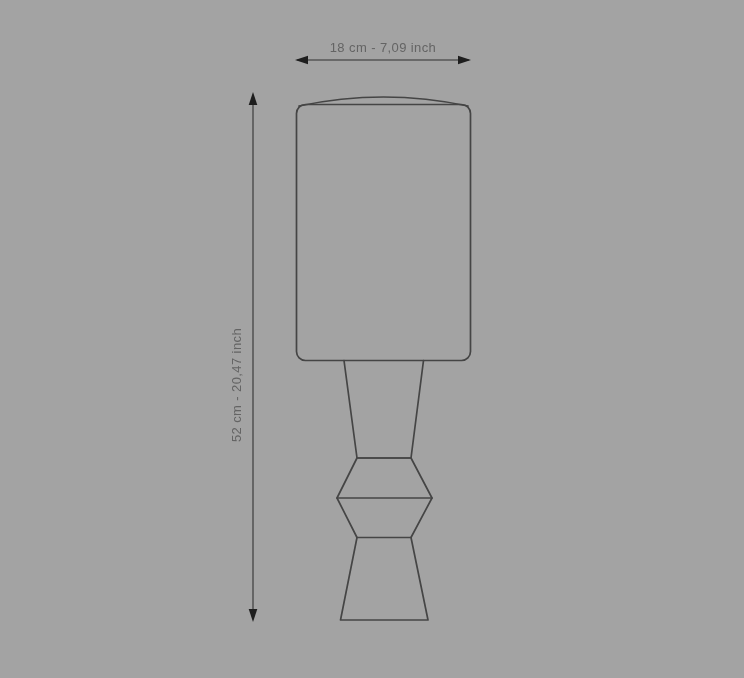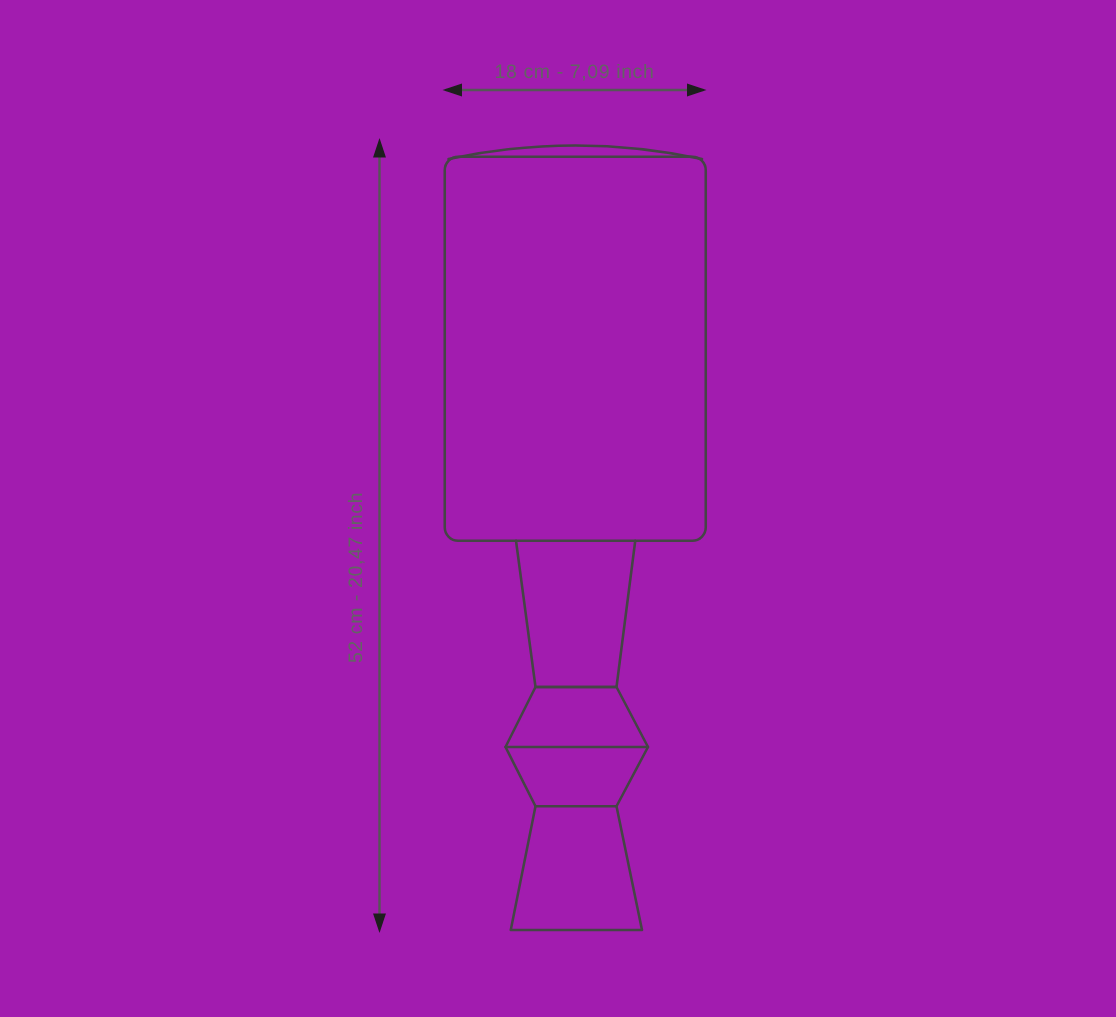--- a/index.html
+++ b/index.html
@@ -4,21 +4,21 @@
 <style>
   html, body {
     margin: 0;
     padding: 0;
     background: #ffffff;
   }
   .page {
     position: relative;
     width: 744px;
     height: 678px;
-    background: #a21caf;
+    background: #a3a3a3;
     overflow: hidden;
     font-family: "Liberation Sans", sans-serif;
   }
   svg text {
     fill: #646464;
     font-family: "Liberation Sans", sans-serif;
     font-size: 13px;
     letter-spacing: 0.4px;
   }
   .outline {

